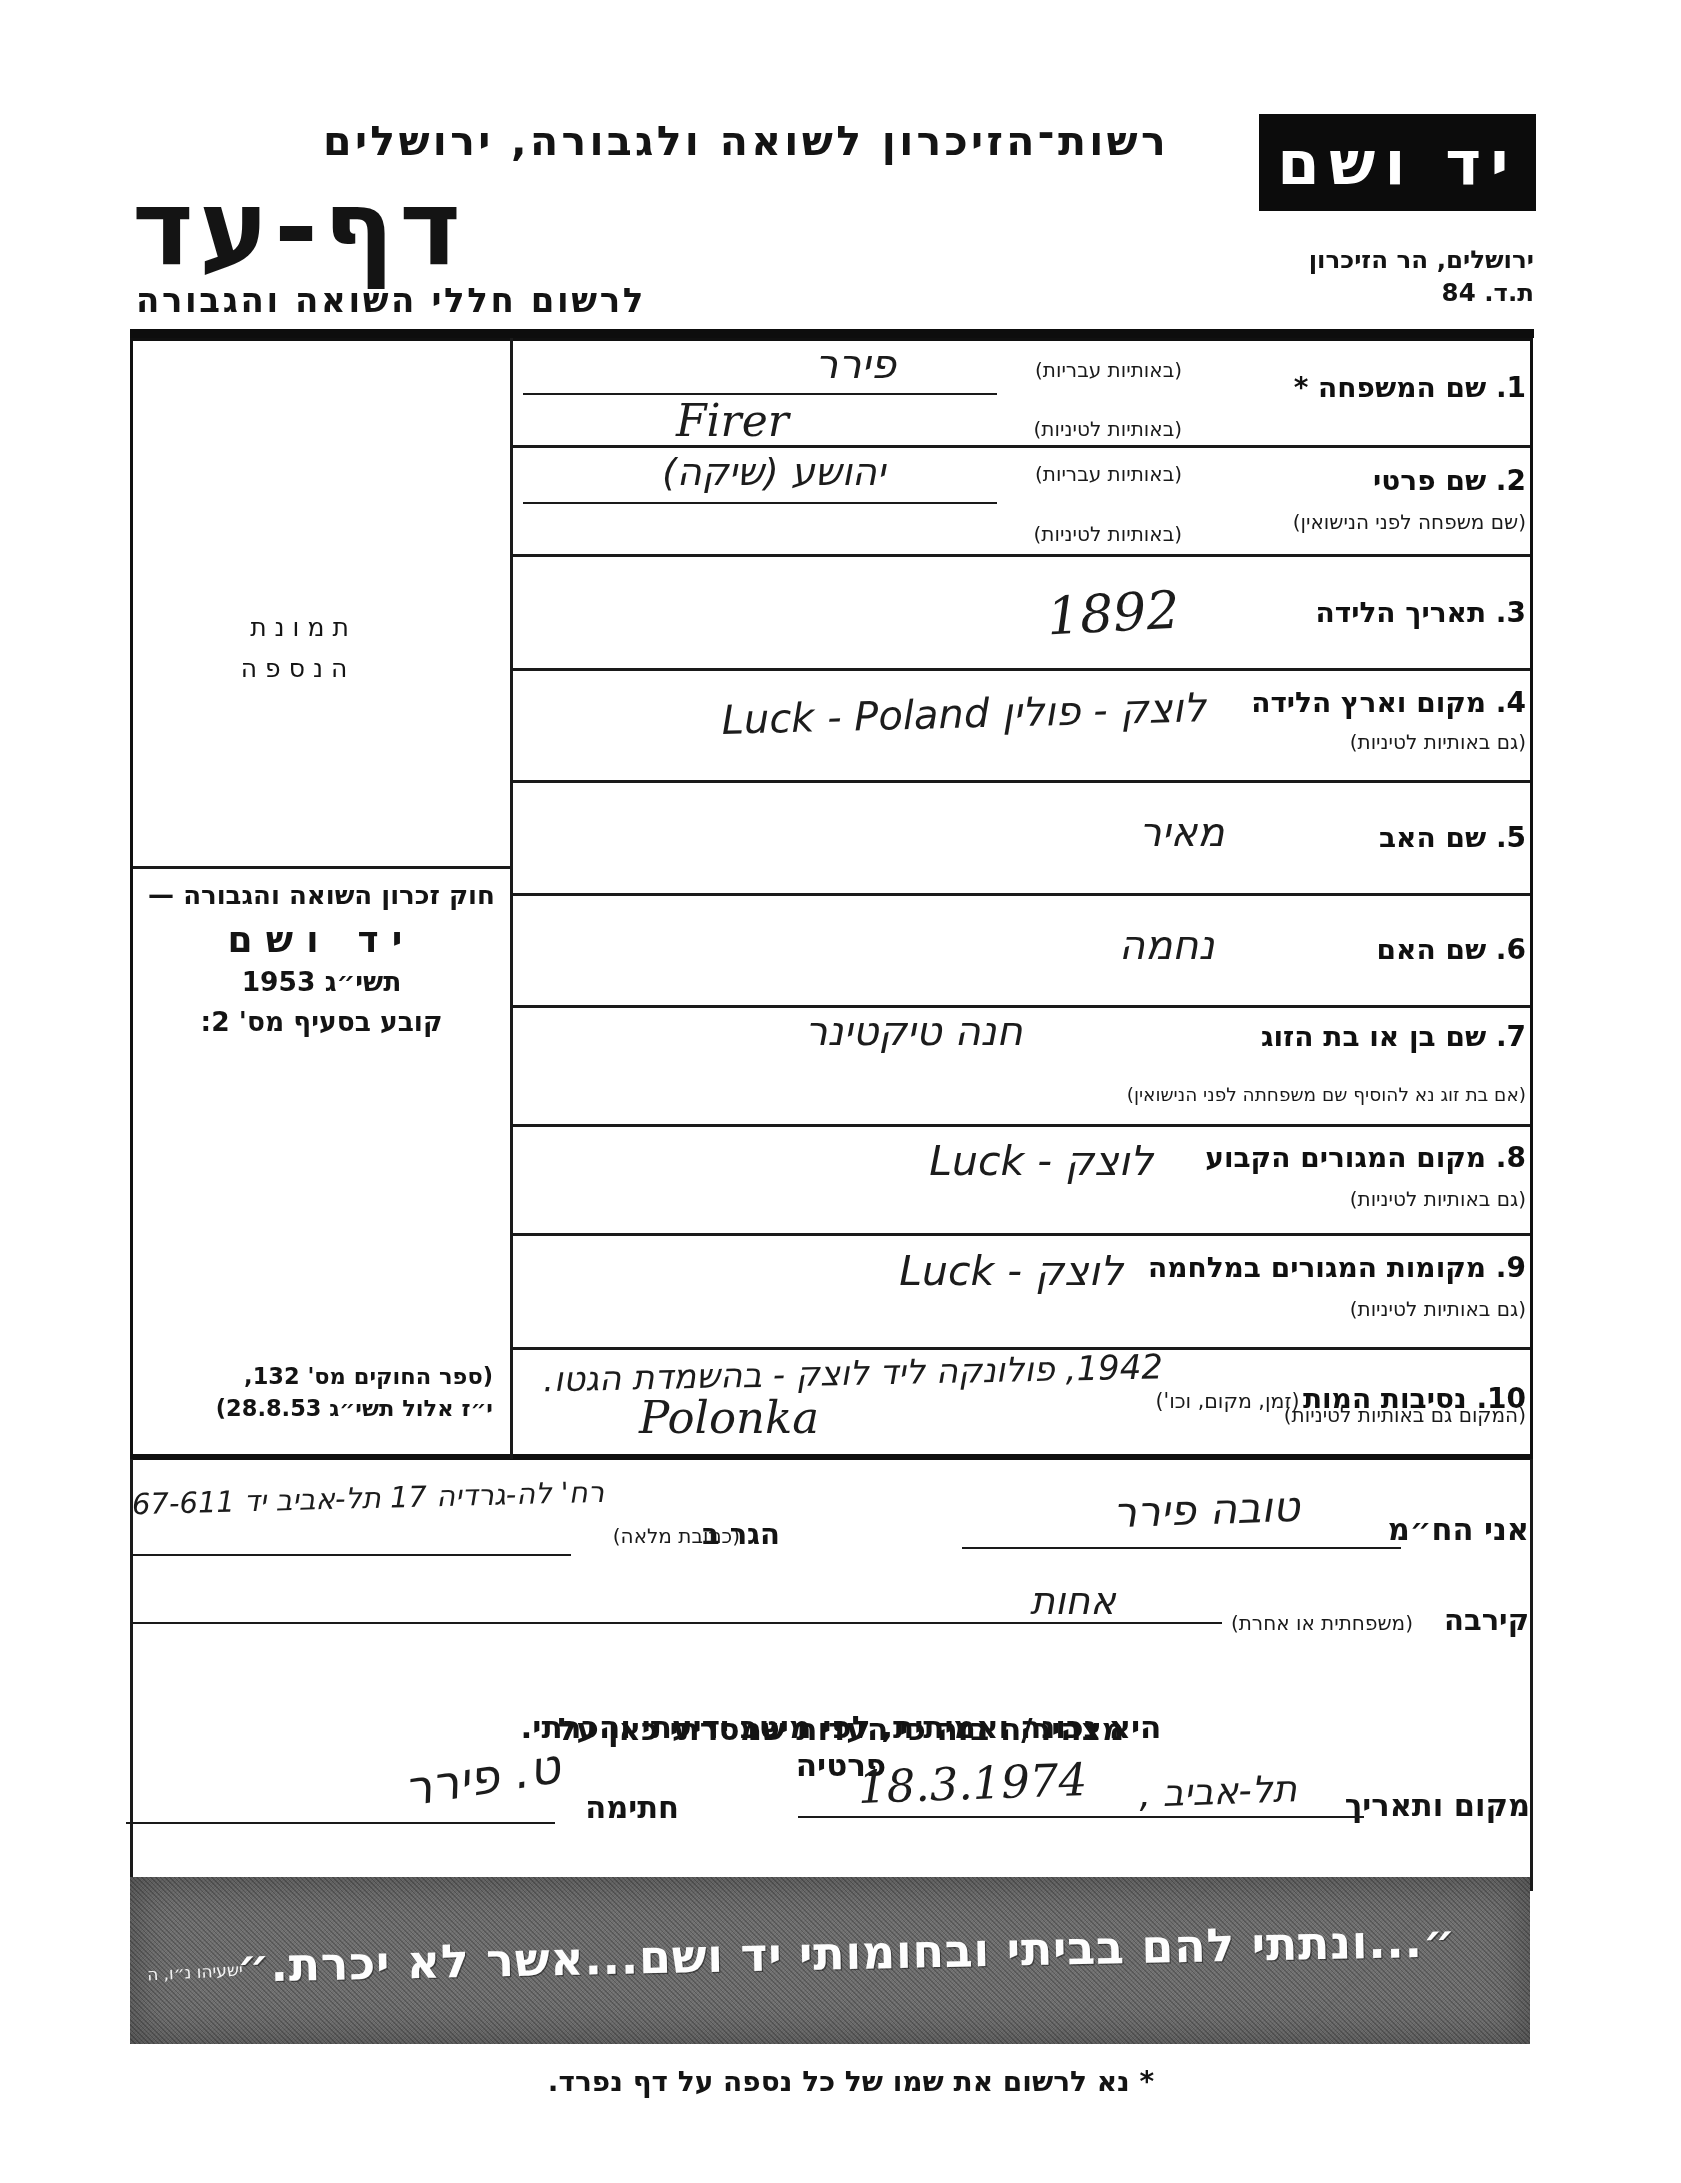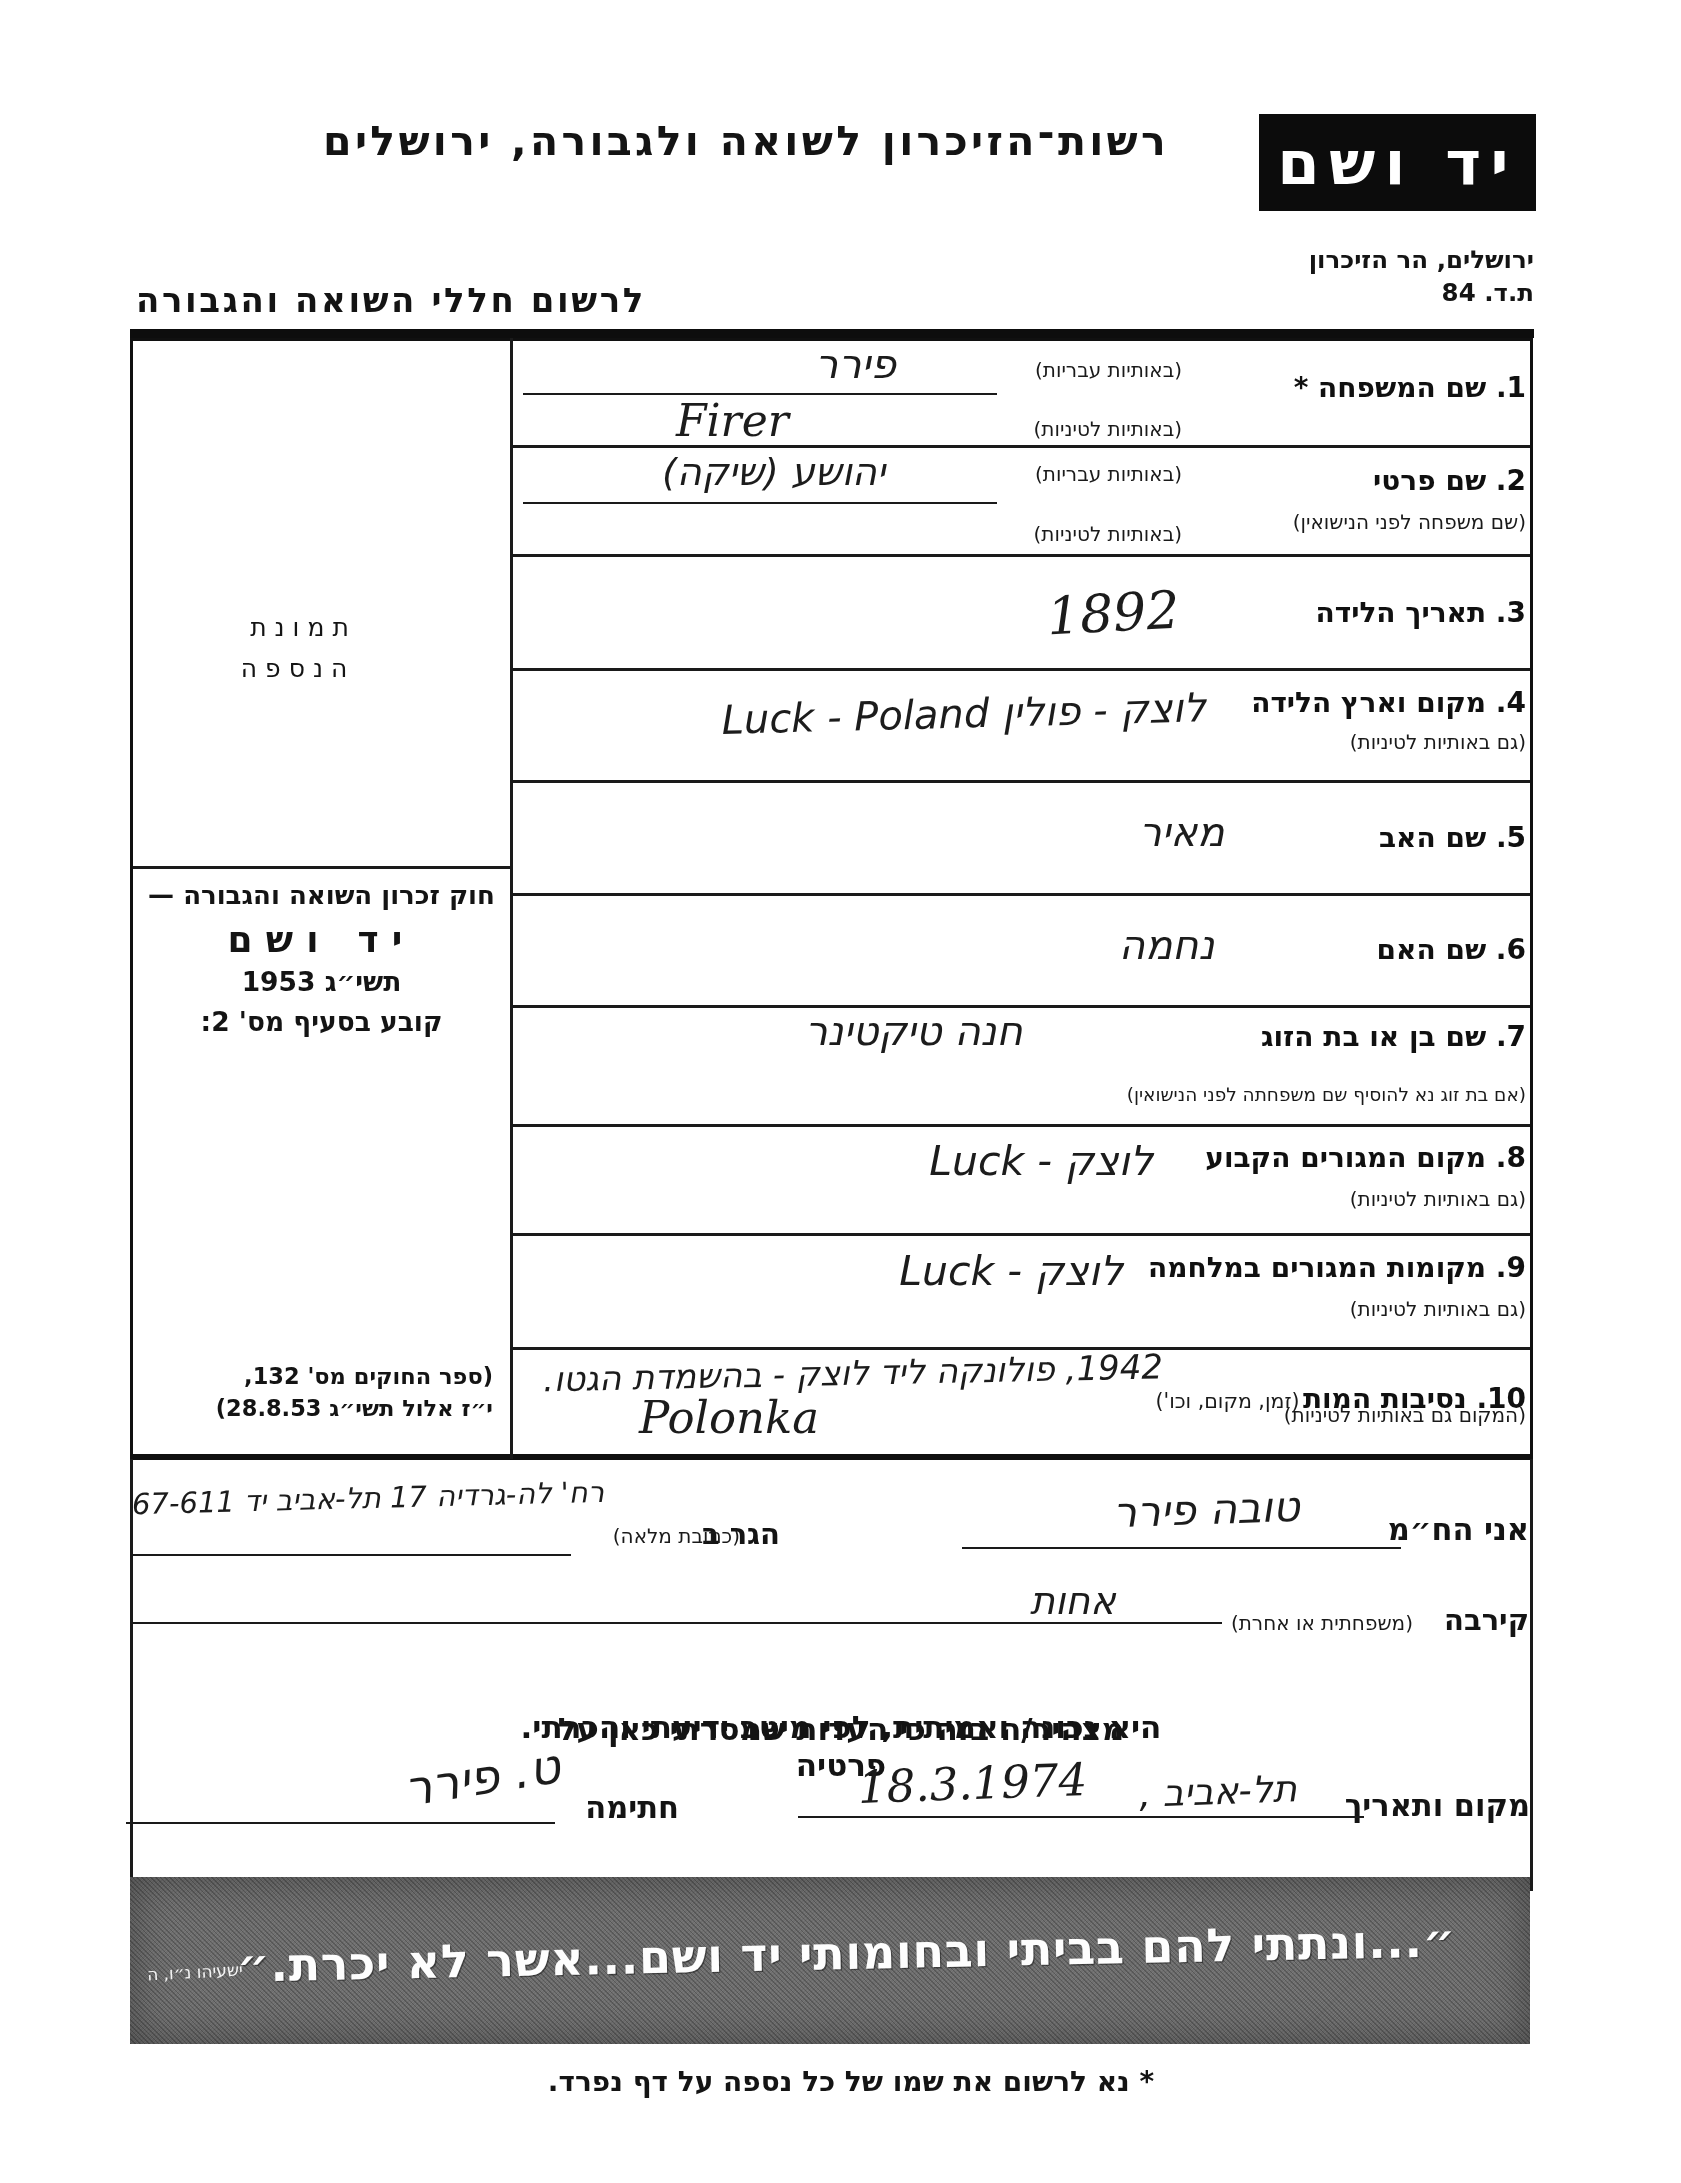--- a/index.html
+++ b/index.html
@@ -33,20 +33,21 @@
   }
   .banner .q{color:#fdfdfd; font-weight:900; text-shadow:1.3px 1.3px 0 rgba(0,0,0,.4);}
 </style>
 </head>
 <body>
 
 <div class="page">
 
   <div class="abs b nowrap" style="right:512px; top:117px; font-size:41px; letter-spacing:3.3px;">רשות־הזיכרון לשואה ולגבורה, ירושלים</div>
 
+  <div class="abs b nowrap" style="left:132px; top:167px; font-size:105px; font-weight:900; letter-spacing:5.3px; direction:rtl;">דף-עד</div>
 
   <div class="abs b nowrap" style="left:136px; top:280px; font-size:34px; letter-spacing:2.6px;">לרשום חללי השואה והגבורה</div>
 
   <div class="abs logo" style="left:1259px; top:114px; width:277px; height:97px;">
     <span style="font-size:61px;">יד ושם</span>
   </div>
   <div class="abs b nowrap" style="right:147px; top:245px; font-size:24.5px;">ירושלים, הר הזיכרון</div>
   <div class="abs b nowrap" style="right:147px; top:278px; font-size:24.5px;">ת.ד. 84</div>
 
   <div class="abs" style="left:130px; top:329px; width:1404px; height:9.3px; background:#0d0d0d;"></div>

